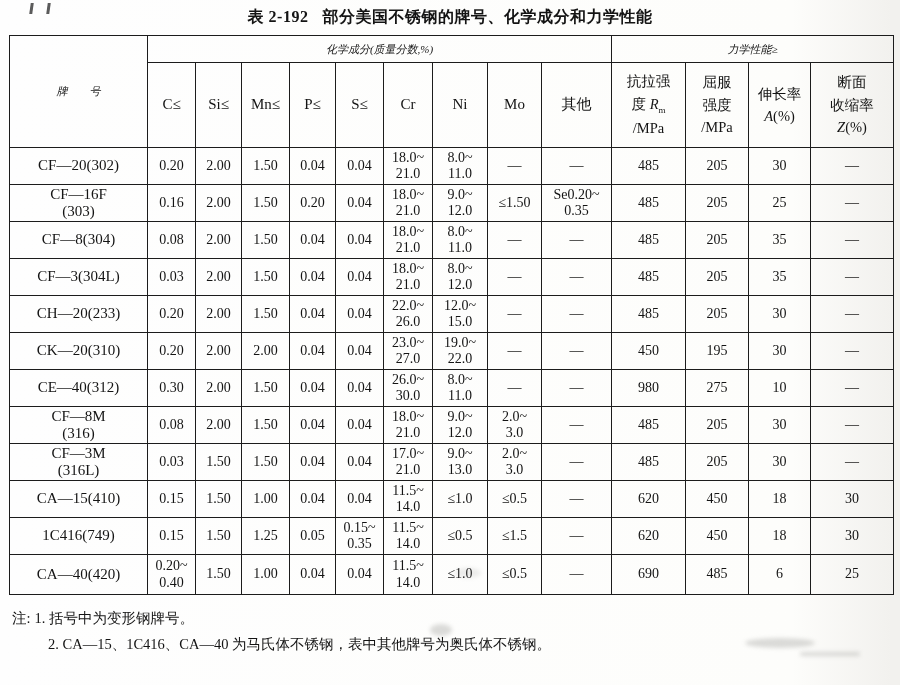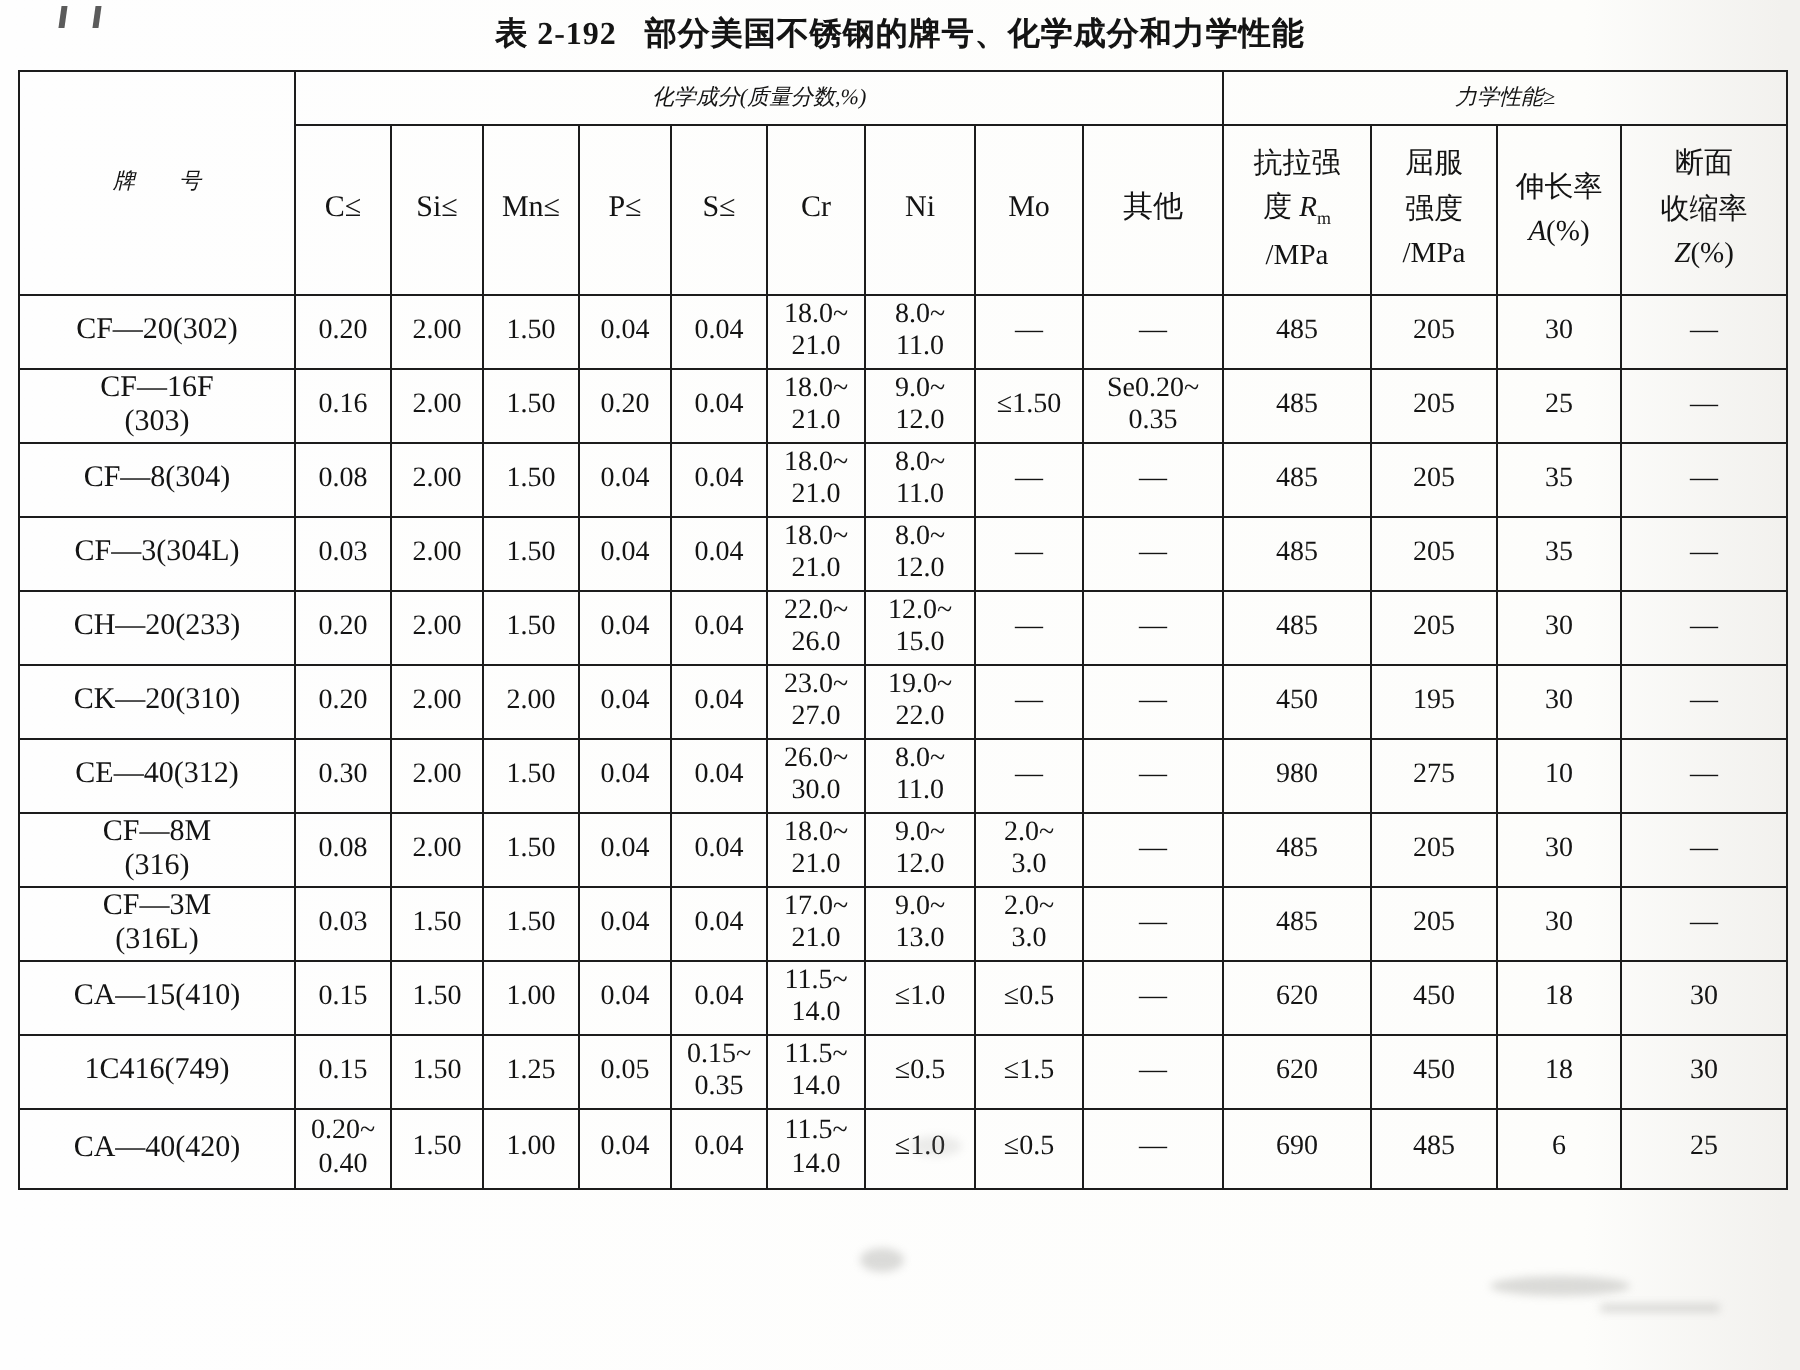--- a/index.html
+++ b/index.html
@@ -320,19 +320,27 @@
           <td>≤0.5</td>
           <td>—</td>
           <td>690</td>
           <td>485</td>
           <td>6</td>
           <td>25</td>
         </tr>
       </tbody>
   </table>
 
+  <div class="notes">
+    <div>
+      <span class="note-label">注:</span><span>1. 括号中为变形钢牌号。</span>
+    </div>
+    <div class="note-line2">
+      <span>2. CA—15、1C416、CA—40 为马氏体不锈钢，表中其他牌号为奥氏体不锈钢。</span>
+    </div>
+  </div>
 
   <div class="smudge s1"></div>
   <div class="smudge s2"></div>
   <div class="smudge s3"></div>
   <div class="smudge s4"></div>
 
 </div>
 
 </body></html>

